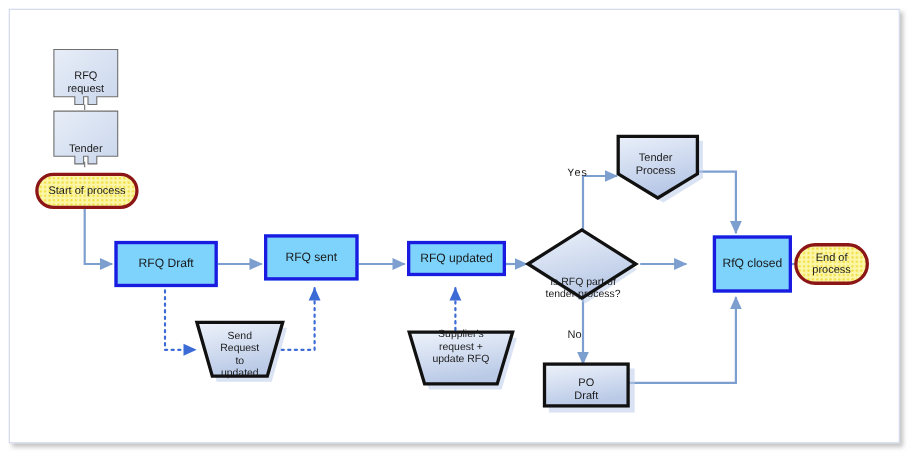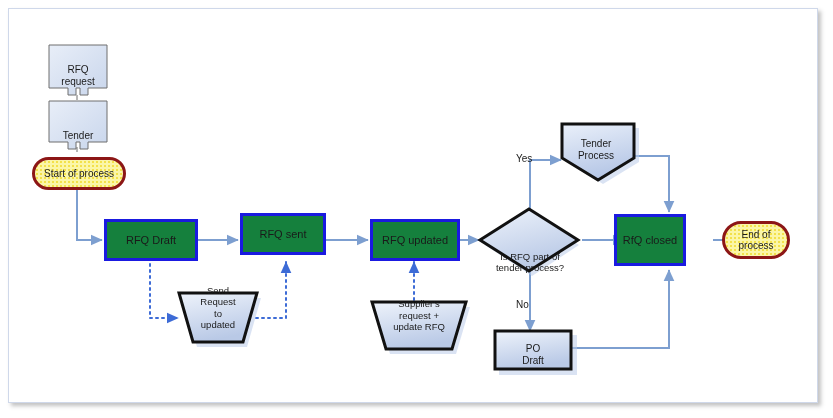--- a/index.html
+++ b/index.html
@@ -10,21 +10,21 @@
         background:#ffffff;border:1px solid #cfd8ea;
         box-shadow:3px 3px 4px rgba(120,120,120,0.45);}
 
   #canvas{position:absolute;left:0;top:0;width:833px;height:418px;}
 
   .node{position:absolute;box-sizing:border-box;display:flex;
         align-items:center;justify-content:center;text-align:center;
         color:#1a1a1a;line-height:1.15;}
 
   
-  .proc{background:#15803d;border:3px solid #1a1ae0;font-size:11px;}
+  .proc{background:#7dd3fc;border:3px solid #1a1ae0;font-size:11px;}
 
   
   .term{border:3px solid #8c1616;border-radius:22px;font-size:10px;
         background:#fbf6a8;
         background-image:radial-gradient(#f3e14a 1px,transparent 1.2px);
         background-size:4px 4px;color:#1a1a1a;align-items:center;}
 
   
   .svgshape{position:absolute;}
   .shapetext{position:absolute;display:flex;align-items:flex-end;
@@ -110,21 +110,21 @@
 </div>
 
 <div class="node proc" style="left:104px;top:219px;width:94px;height:42px;">
   <span>RFQ Draft</span>
 </div>
 
 <div class="node proc" style="left:240px;top:213px;width:86px;height:42px;">
   <span>RFQ sent</span>
 </div>
 
-<div class="node proc" style="left:370px;top:219px;width:90px;height:42px;">
+<div class="node proc" style="left:370px;top:219px;width:90px;height:32px;">
   <span>RFQ updated</span>
 </div>
 
 <svg class="svgshape" style="left:477px;top:206px;" width="112" height="74">
   <defs>
     <linearGradient id="gD" x1="0" y1="0" x2="0.4" y2="1">
       <stop offset="0%" stop-color="#eef3fb"></stop>
         <stop offset="100%" stop-color="#b9c9e6"></stop>
     </linearGradient>
   </defs>
@@ -145,40 +145,40 @@
     </linearGradient>
   </defs>
   <path d="M10,6 H82 V40 L46,62 L10,40 Z" fill="#bcccea" opacity="0.55"></path>
   <path d="M5,2 H77 V36 L41,58 L5,36 Z" fill="url(#gP)" stroke="#111111" stroke-width="3"></path>
 </svg>
 <div class="shapetext" style="left:557px;top:124px;width:78px;height:38px;">
   <span><span>Tender</span><br>
         <span>Process</span></span>
 </div>
 
-<div class="node proc" style="left:614px;top:214px;width:72px;height:52px;justify-content:center;">
+<div class="node proc" style="left:648px;top:214px;width:72px;height:52px;justify-content:center;">
   <span>RfQ closed</span>
 </div>
 
 <div class="node term" style="left:722px;top:221px;width:68px;height:38px;">
   <span><span>End of</span><br>
         <span>process</span></span>
 </div>
 
 <svg class="svgshape" style="left:166px;top:289px;" width="100" height="62">
   <defs>
     <linearGradient id="gT" x1="0" y1="0" x2="0.3" y2="1">
       <stop offset="0%" stop-color="#eef3fb"></stop>
         <stop offset="100%" stop-color="#b9c9e6"></stop>
     </linearGradient>
   </defs>
   <path d="M17,9 H95 L81,58 H31 Z" fill="#bcccea" opacity="0.55"></path>
   <path d="M13,4 H91 L77,53 H27 Z" fill="url(#gT)" stroke="#111111" stroke-width="3"></path>
 </svg>
-<div class="shapetext" style="left:166px;top:291px;width:104px;height:40px;font-size:9.5px;">
+<div class="shapetext" style="left:166px;top:306px;width:104px;height:40px;font-size:9.5px;">
   <span><span>Send</span><br>
         <span>Request</span><br>
         <span>to</span><br>
         <span>updated</span></span>
 </div>
 
 <svg class="svgshape" style="left:359px;top:298px;" width="116" height="60">
   <path d="M17,9 H111 L97,56 H31 Z" fill="#bcccea" opacity="0.55"></path>
   <path d="M13,4 H107 L93,51 H27 Z" fill="url(#gT)" stroke="#111111" stroke-width="3"></path>
 </svg>
@@ -196,14 +196,14 @@
     </linearGradient>
   </defs>
   <rect x="7" y="8" width="78" height="40" fill="#bcccea" opacity="0.55"></rect>
   <rect x="3" y="4" width="76" height="38" fill="url(#gR)" stroke="#111111" stroke-width="3"></rect>
 </svg>
 <div class="shapetext" style="left:492px;top:329px;width:82px;height:38px;">
   <span><span>PO</span><br>
         <span>Draft</span></span>
 </div>
 
-<div class="edgelabel" style="left:516px;top:153px;">Yes</div>
+<div class="edgelabel" style="left:516px;top:153px;font-family:Liberation Mono, monospace;">Yes</div>
 <div class="edgelabel" style="left:516px;top:299px;">No</div>
 
 </body></html>

